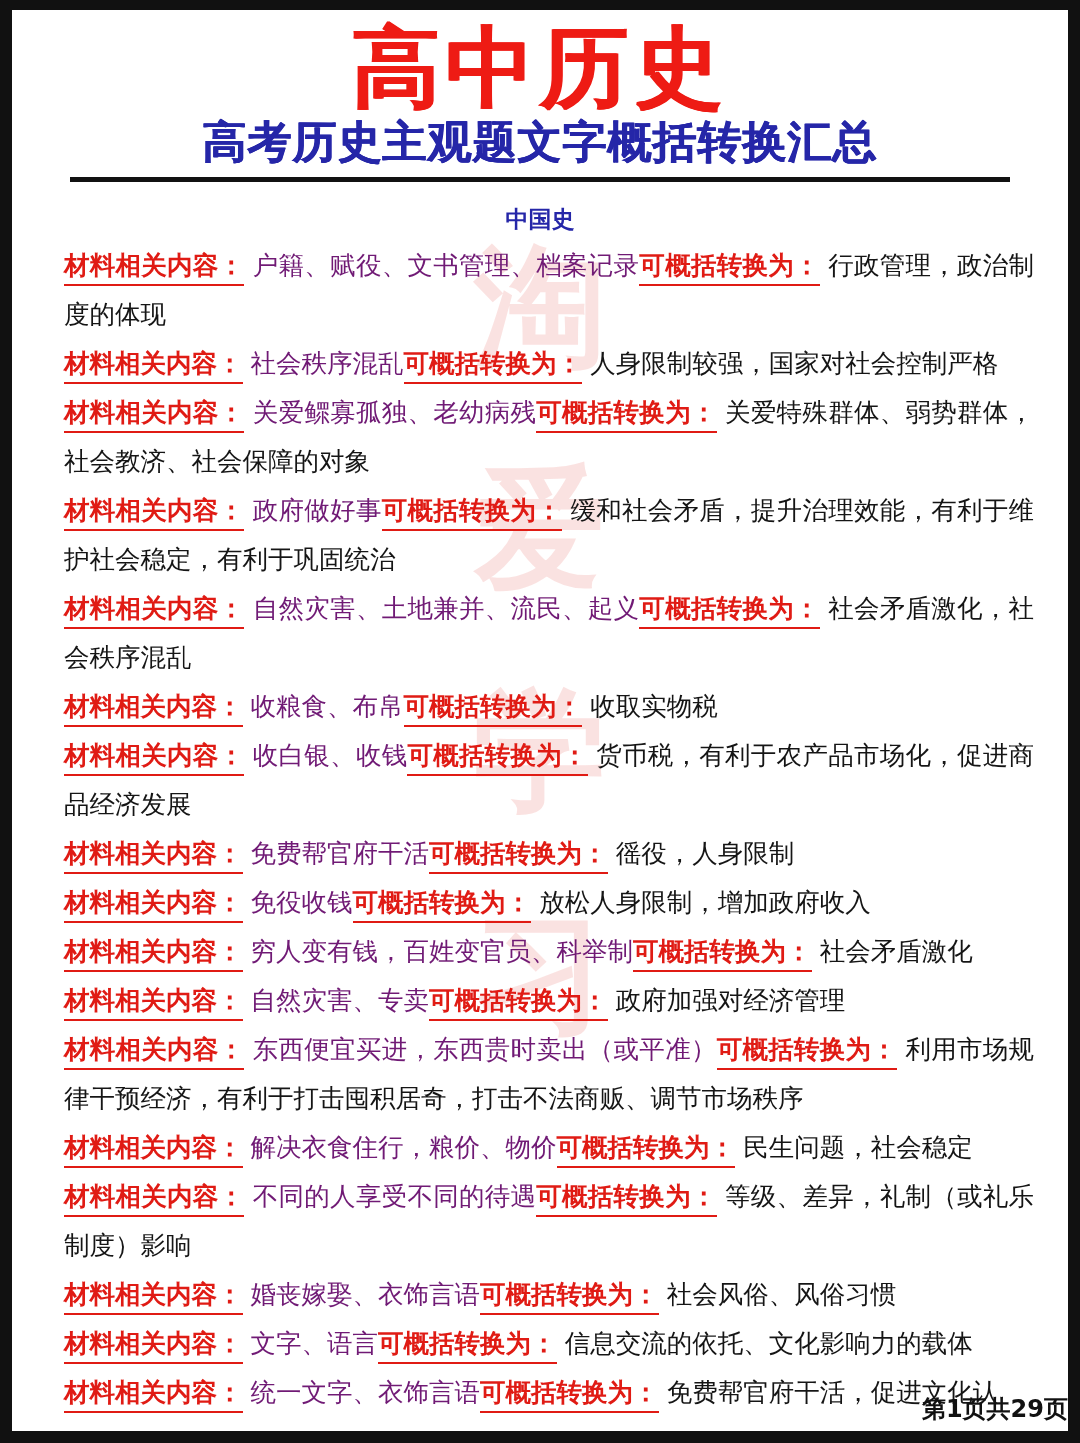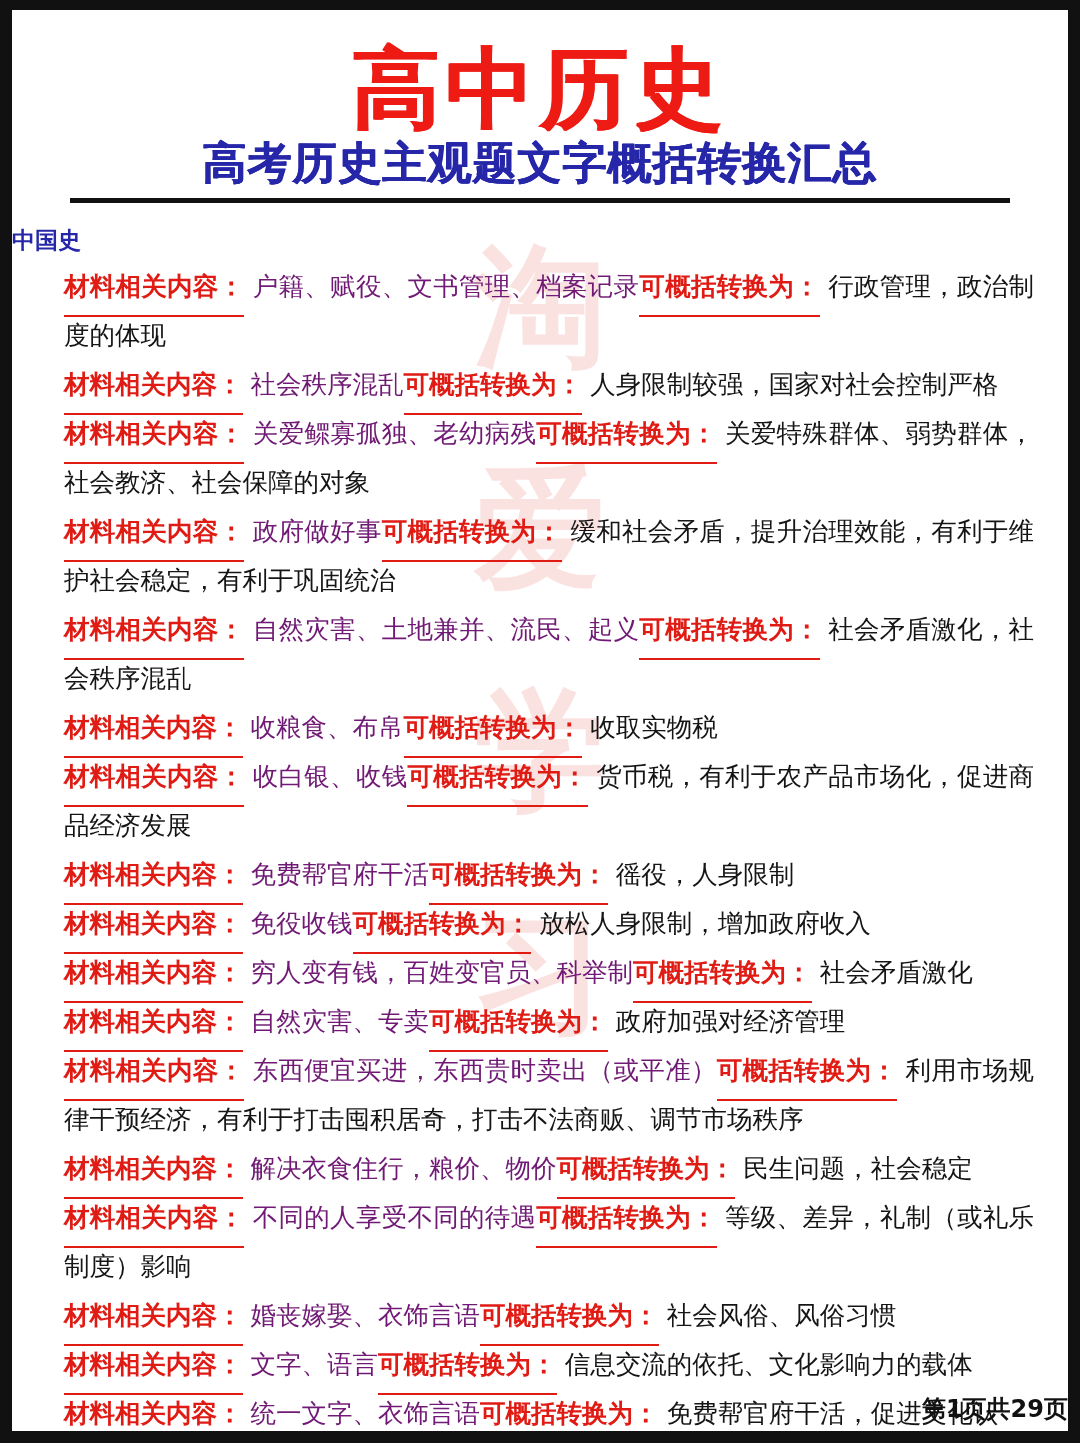--- a/index.html
+++ b/index.html
@@ -65,21 +65,21 @@
     position: relative;
     z-index: 2;
   }
   .main-title {
     text-align: center;
     color: #ee1b14;
     font-weight: 800;
     font-size: 88px;
     line-height: 1.04;
     letter-spacing: 6px;
-    padding-top: 33px;
+    padding-top: 12px;
     font-family: "DejaVu Sans", "Liberation Sans", sans-serif;
     text-shadow: 1px 0 0 #ee1b14, -1px 0 0 #ee1b14;
   }
   .sub-title {
     text-align: center;
     color: #2526a8;
     font-weight: 800;
     font-size: 44px;
     line-height: 1.25;
     letter-spacing: 1px;
@@ -87,20 +87,21 @@
     font-family: "DejaVu Sans", "Liberation Sans", sans-serif;
     text-shadow: 0.6px 0 0 #2526a8, -0.6px 0 0 #2526a8;
   }
   .rule {
     width: 940px;
     margin: 8px auto 0 auto;
     height: 5px;
     background: #111111;
   }
   .section-title {
+    text-align: center;
     color: #2526a8;
     font-weight: 700;
     font-size: 23px;
     margin-top: 22px;
     margin-bottom: 6px;
     font-family: "DejaVu Sans", "Liberation Sans", sans-serif;
   }
 
   
   .body {
@@ -113,21 +114,21 @@
   }
   .entry {
     margin: 0;
     padding: 0;
     text-indent: 0;
   }
   .lbl {
     color: #e01b14;
     font-weight: 700;
     border-bottom: 2.5px solid #e01b14;
-    padding-bottom: 14px;
+    padding-bottom: 4px;
     white-space: nowrap;
   }
   .src {
     color: #701a75;
   }
   .res {
     color: #151515;
   }
 
   

